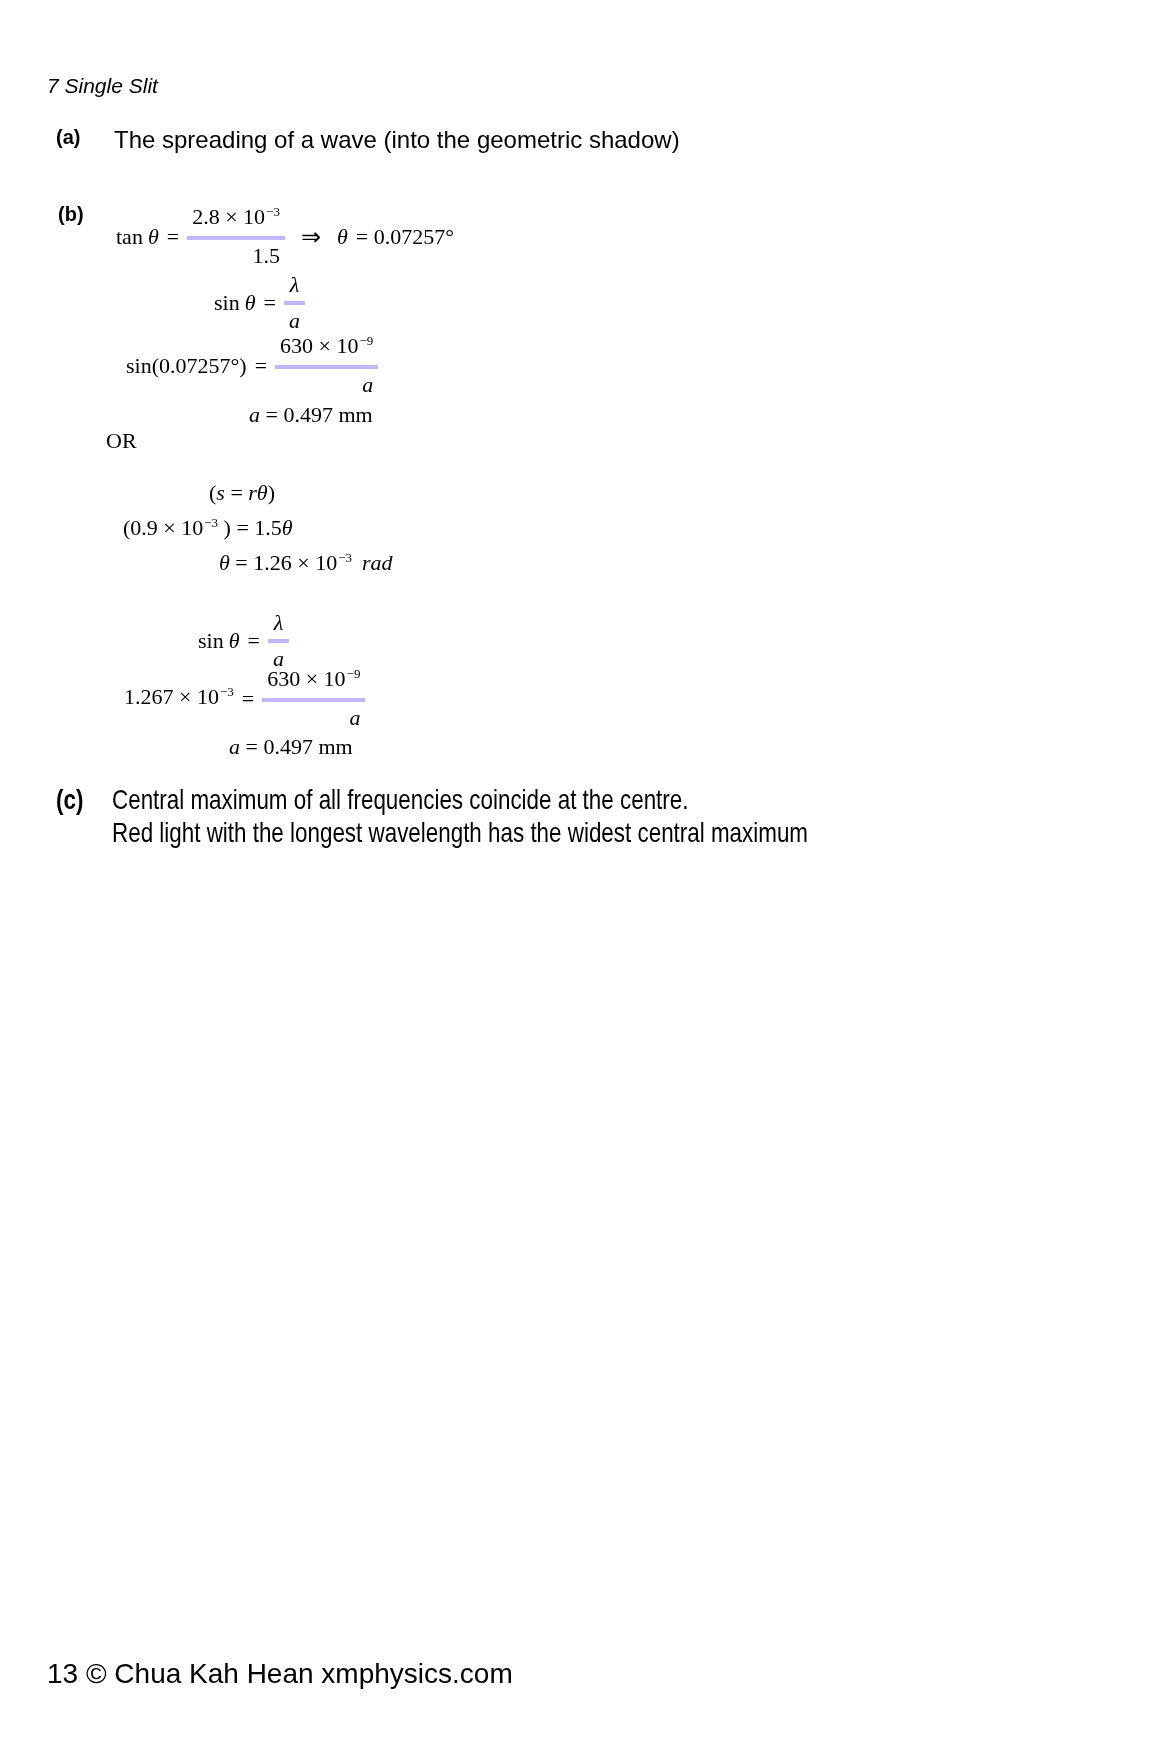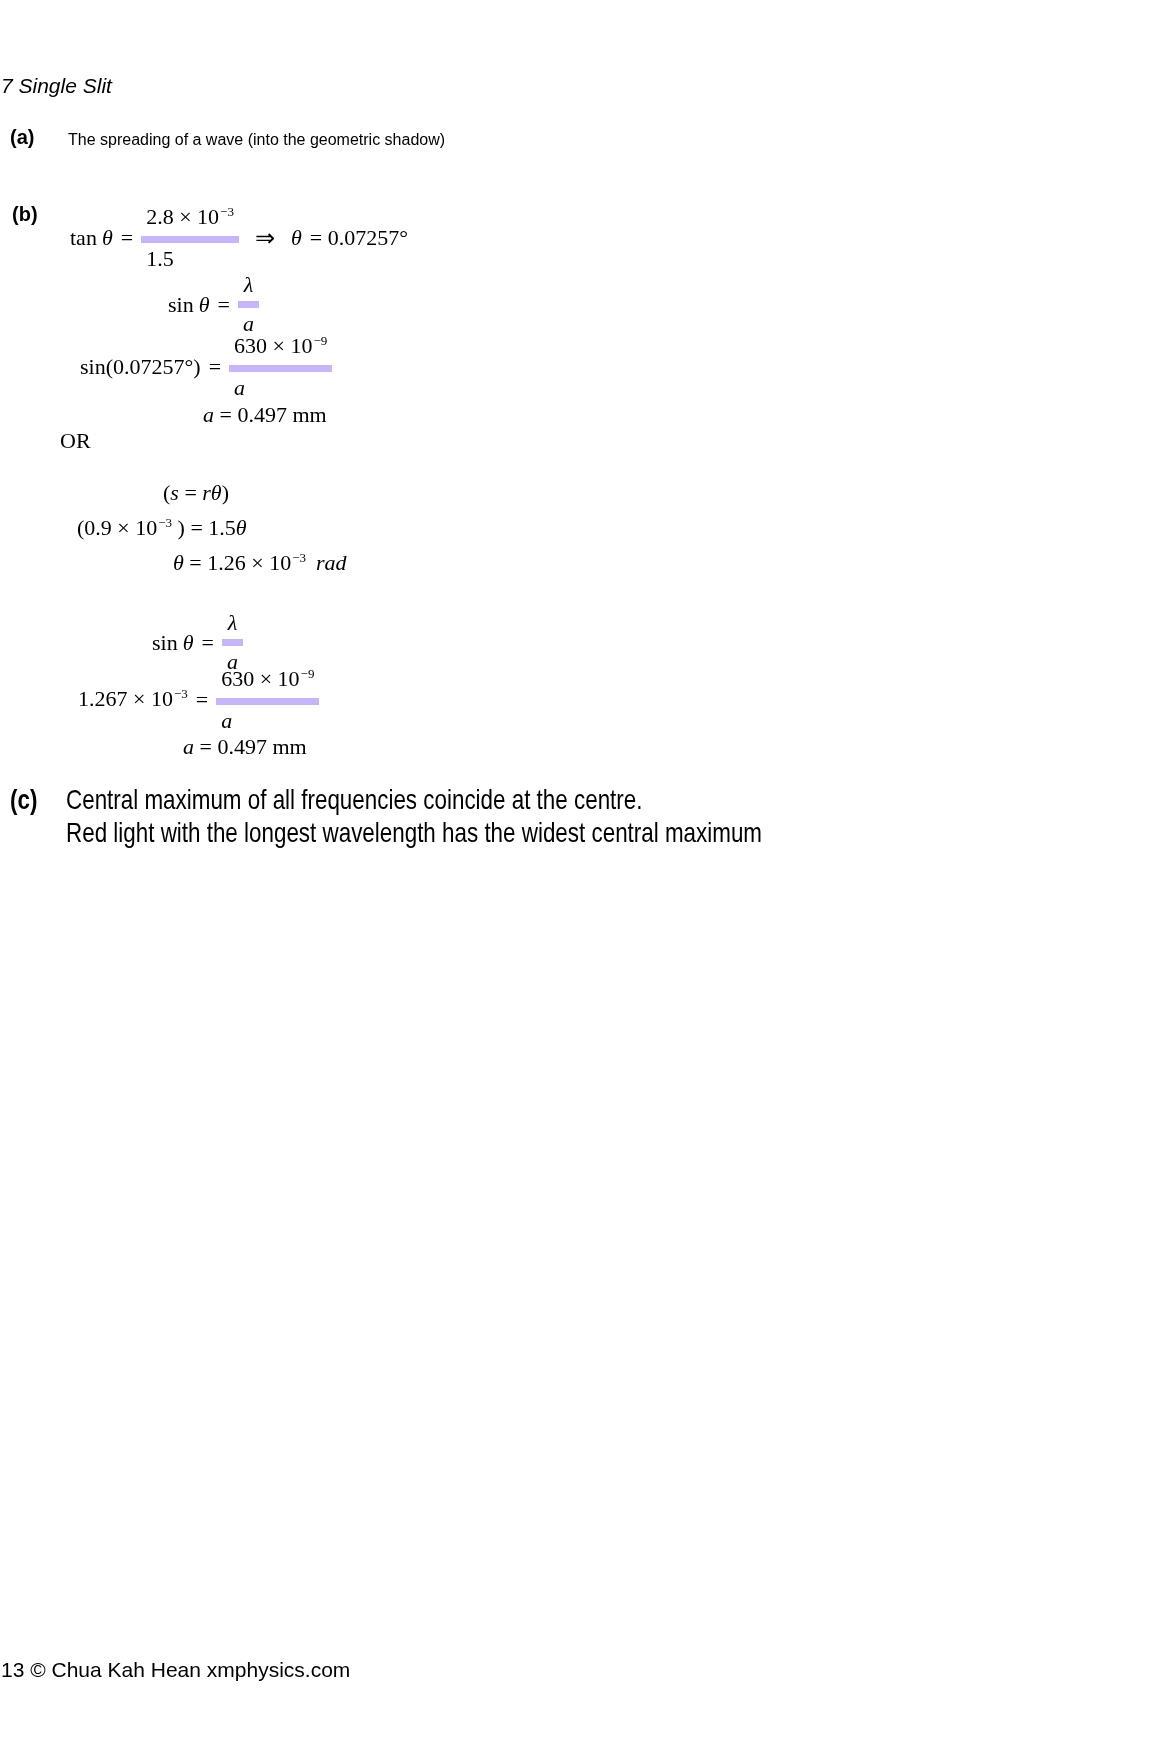--- a/index.html
+++ b/index.html
@@ -4,59 +4,60 @@
 <style>
   html, body { margin: 0; padding: 0; background: #ffffff; }
   .page {
     position: relative;
     width: 983px;
     height: 1754px;
     background: #ffffff;
     color: #000000;
     font-family: "Liberation Sans", sans-serif;
     overflow: hidden;
+    margin-left: 46px;
   }
   .abs { position: absolute; }
   .it { font-style: italic; }
   .b  { font-weight: bold; }
 
   .title { font-size: 21px; font-style: italic; }
-  .body-text { font-size: 16px; line-height: 27px; }
+  .body-text { font-size: 24px; line-height: 27px; }
   .label { font-size: 20px; font-weight: bold; }
 
   
   .eq { font-size: 22px; line-height: 26px; white-space: nowrap; font-family: Liberation Serif, serif; }
   .eq-flex { display: flex; align-items: center; }
   .fn { margin-right: 5px; }
   .eq-equals { margin: 0 8px; }
   .implies { margin: 0 16px; font-size: 24px; }
   .result { margin-left: 8px; }
   .unit { margin-left: 10px; }
 
   .frac { display: inline-flex; flex-direction: column; align-items: center; }
   .frac .num { padding: 0 5px 3px 5px; white-space: nowrap; }
   .frac .den {
-    border-top: 7px solid #c4b5fd;
+    border-top: 4px solid #c4b5fd;
     padding: 3px 5px 0 5px;
     width: 100%;
     box-sizing: border-box;
-    text-align: left;
+    text-align: right;
     white-space: nowrap;
   }
   .sup { font-size: 13px; position: relative; top: -8px; margin-left: 1px; }
 
   
   .condensed {
     font-size: 28px;
     line-height: 33px;
     transform: scaleX(0.80);
     transform-origin: 0 0;
     white-space: nowrap;
   }
-  .footer { font-size: 21px; }
+  .footer { font-size: 28px; }
 </style>
 </head>
 <body>
 
 <div class="page">
 
   <div class="abs title" style="left:1px; top:74px;">7 Single Slit</div>
 
   <div class="abs" style="left:10px; top:126px;">
     <div class="abs label" style="left:0; top:0;">(a)</div>

